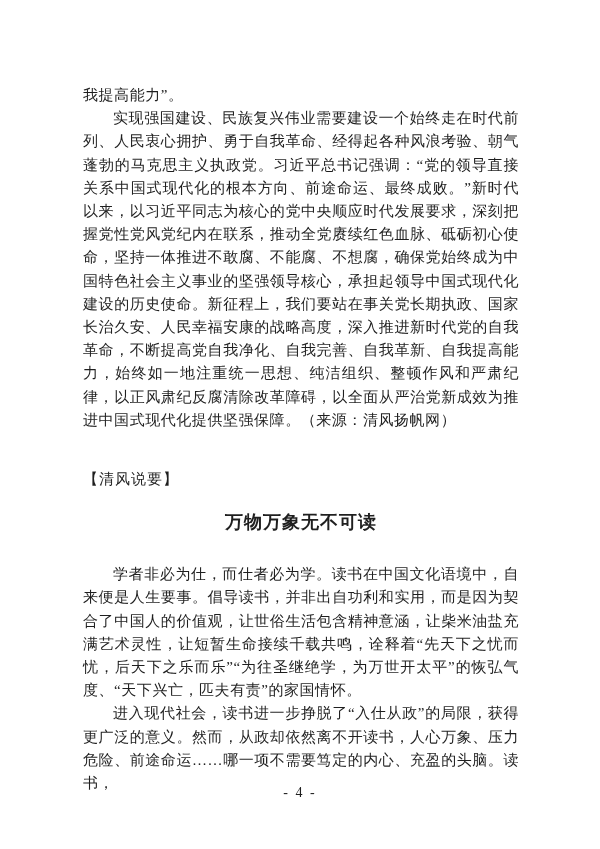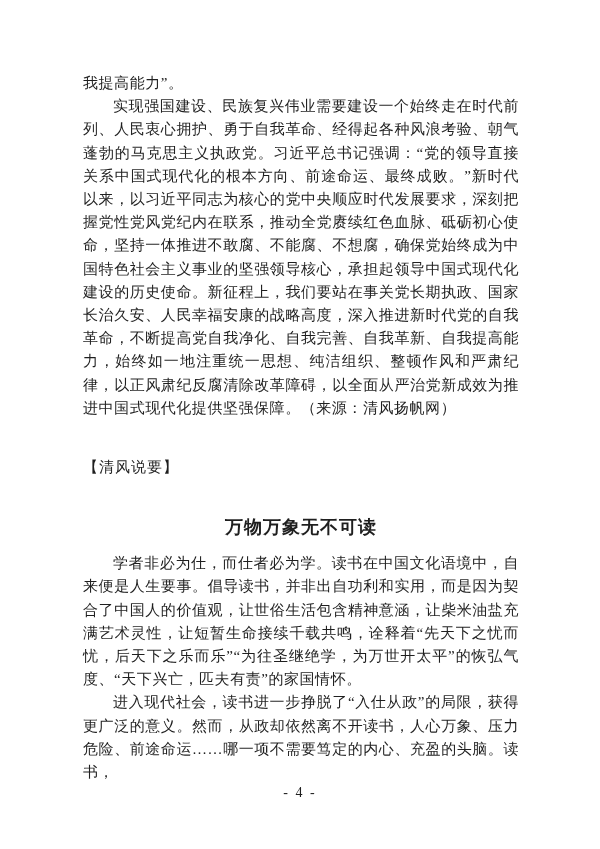--- a/index.html
+++ b/index.html
@@ -10,38 +10,38 @@
     height: 849px;
     margin: 0 auto;
     background: #ffffff;
     font-family: "Liberation Serif", "DejaVu Serif", serif;
     color: #1f1f1f;
     overflow: hidden;
   }
   .doc-body {
     position: absolute;
     left: 83px;
-    top: 72px;
+    top: 84px;
     width: 436px;
     font-size: 15px;
     line-height: 23.2px;
     letter-spacing: 0.55px;
     text-align: justify;
   }
   .block { margin: 0; }
   .block-continuation { text-indent: 0; }
   .block-body { text-indent: 2em; }
   .block-section-label {
     margin-top: 36px;
-    margin-bottom: 33px;
+    margin-bottom: 16px;
     text-indent: 0;
     letter-spacing: 1px;
   }
   .block-title {
-    margin-bottom: 10px;
+    margin-bottom: 26px;
     text-align: center;
     text-indent: 0;
     font-weight: bold;
     font-size: 18px;
     line-height: 30px;
     letter-spacing: 1px;
   }
   .page-footer {
     position: absolute;
     left: 0;

